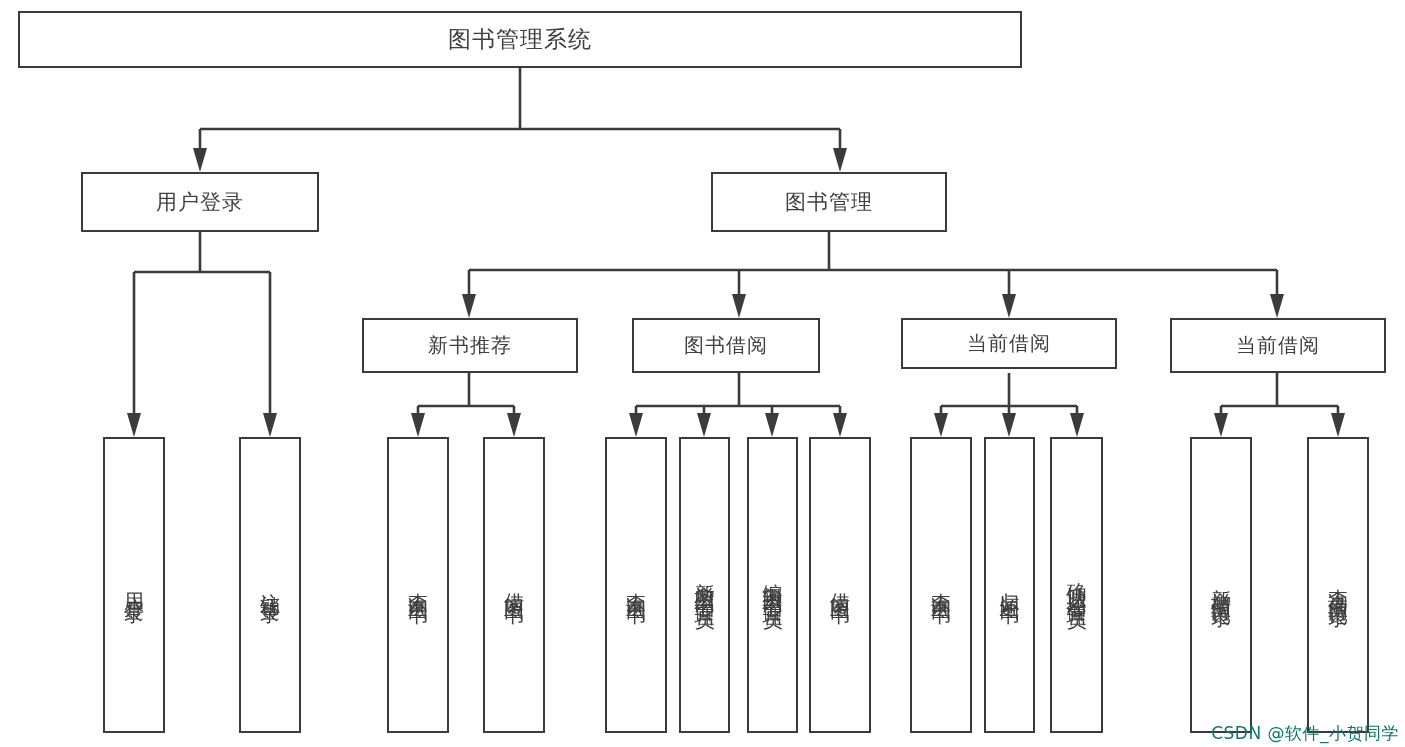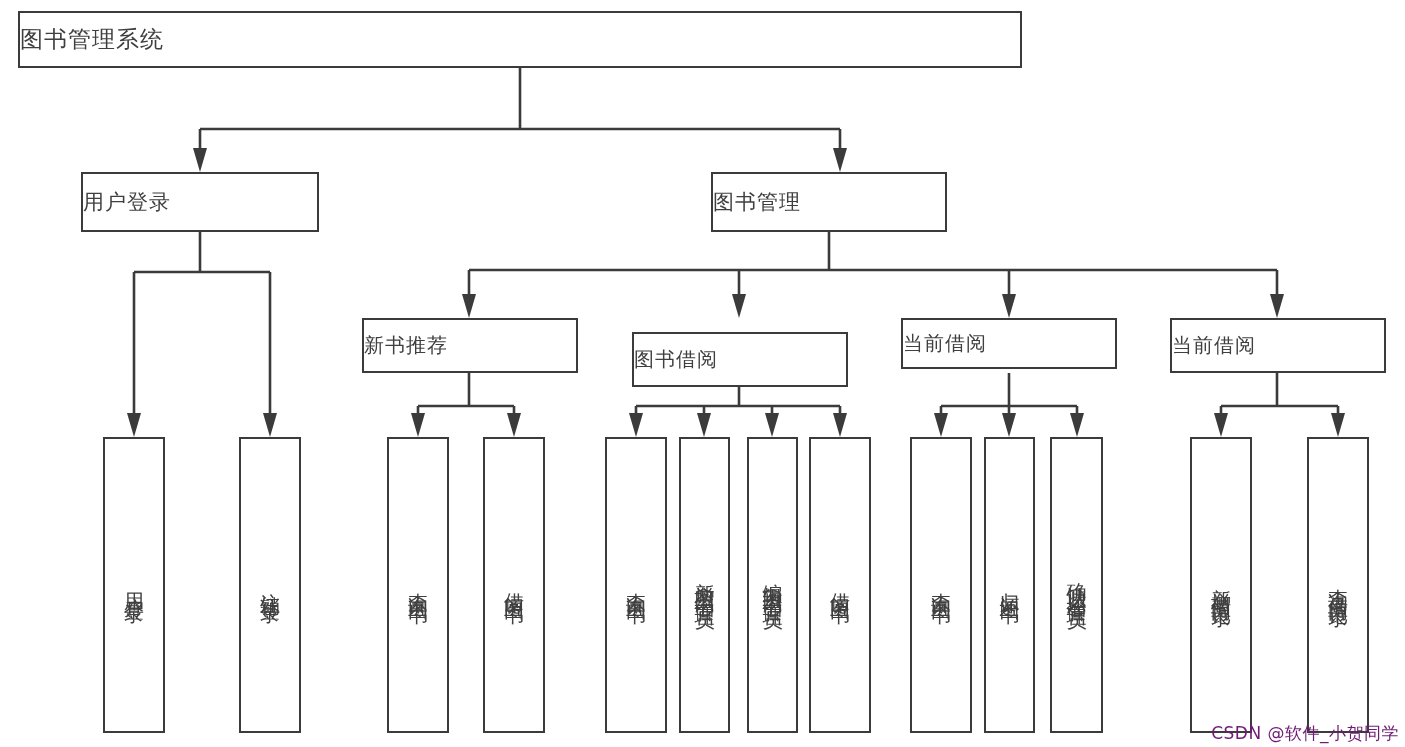--- a/index.html
+++ b/index.html
@@ -13,21 +13,21 @@
   #canvas{position:absolute;left:0;top:0;width:1405px;height:747px;}
   #edges{position:absolute;left:0;top:0;width:1405px;height:747px;pointer-events:none;}
 
   .node{
     position:absolute;
     box-sizing:border-box;
     background:#ffffff;
     border:2px solid #3b3b3b;
     display:flex;
     align-items:center;
-    justify-content:flex-start;
+    justify-content:center;
     color:#3f3f3f;
   }
   .node.root{
     font-size:23px;
     letter-spacing:1px;
   }
   .node.l1{font-size:21px;letter-spacing:1px;}
   .node.l2{font-size:20px;letter-spacing:1px;}
   .node.leaf{
     font-size:20px;
@@ -43,21 +43,21 @@
   .node.leaf .vtext{
     writing-mode:vertical-rl;
     text-orientation:upright;
     display:block;
   }
   .watermark{
     position:absolute;
     right:6px;
     bottom:2px;
     font-size:17px;
-    color:#701a75;
+    color:#0f766e;
     letter-spacing:.5px;
     white-space:nowrap;
     font-family:"DejaVu Sans","Liberation Sans",sans-serif;
   }
 </style>
 </head>
 <body>
 
 <div id="canvas">
 
@@ -148,21 +148,21 @@
   </div>
 
   <div class="node l1" style="left:711px;top:172px;width:236px;height:60px;">
     <span>图书管理</span>
   </div>
 
   <div class="node l2" style="left:362px;top:318px;width:216px;height:55px;">
     <span>新书推荐</span>
   </div>
 
-  <div class="node l2" style="left:632px;top:332px;width:216px;height:55px;">
+  <div class="node l2" style="left:632px;top:318px;width:188px;height:55px;">
     <span>图书借阅</span>
   </div>
 
   <div class="node l2" style="left:901px;top:318px;width:216px;height:51px;">
     <span>当前借阅</span>
   </div>
 
   <div class="node l2" style="left:1170px;top:318px;width:216px;height:55px;">
     <span>当前借阅</span>
   </div>

